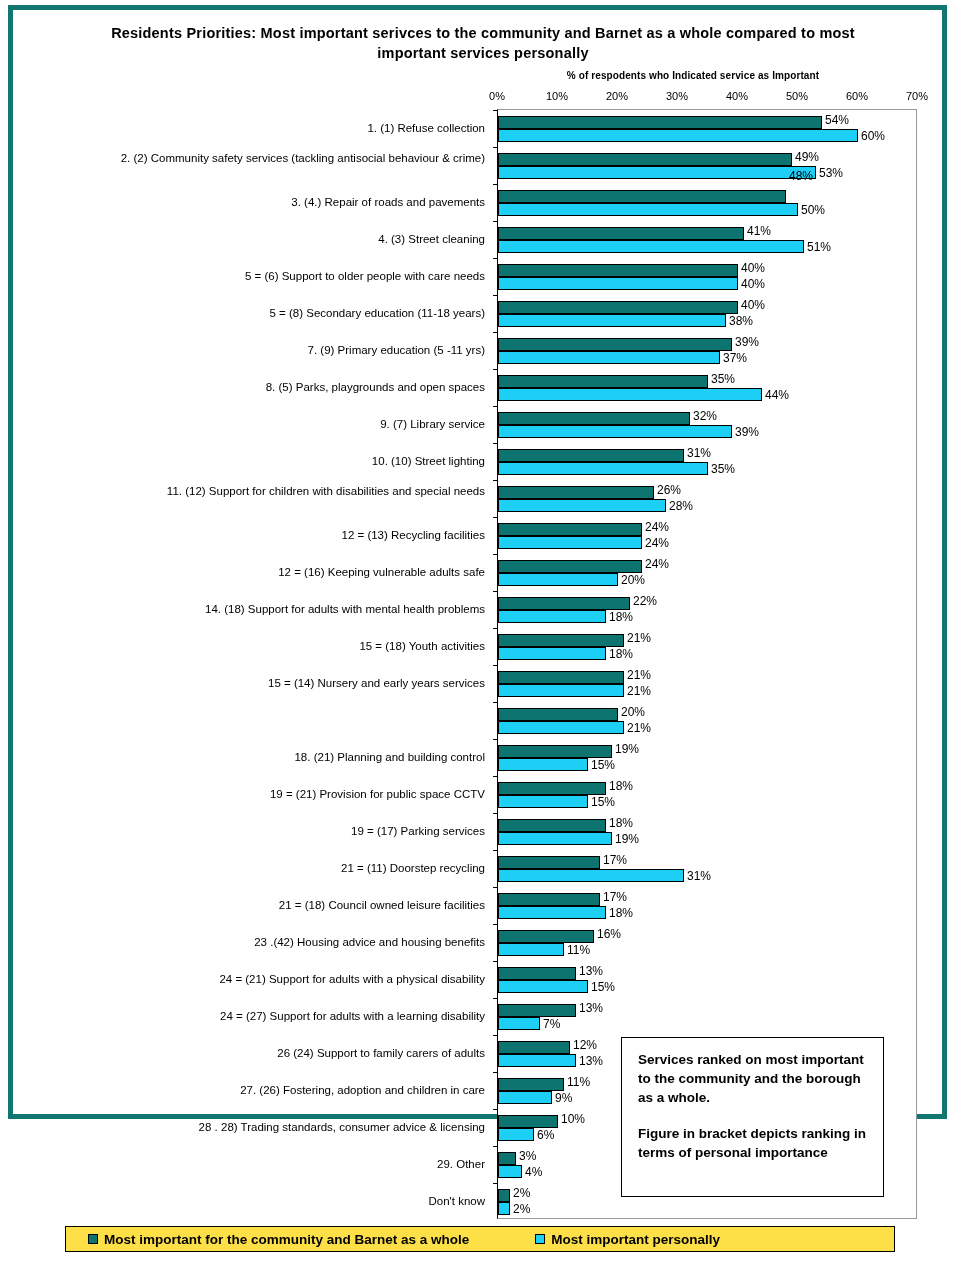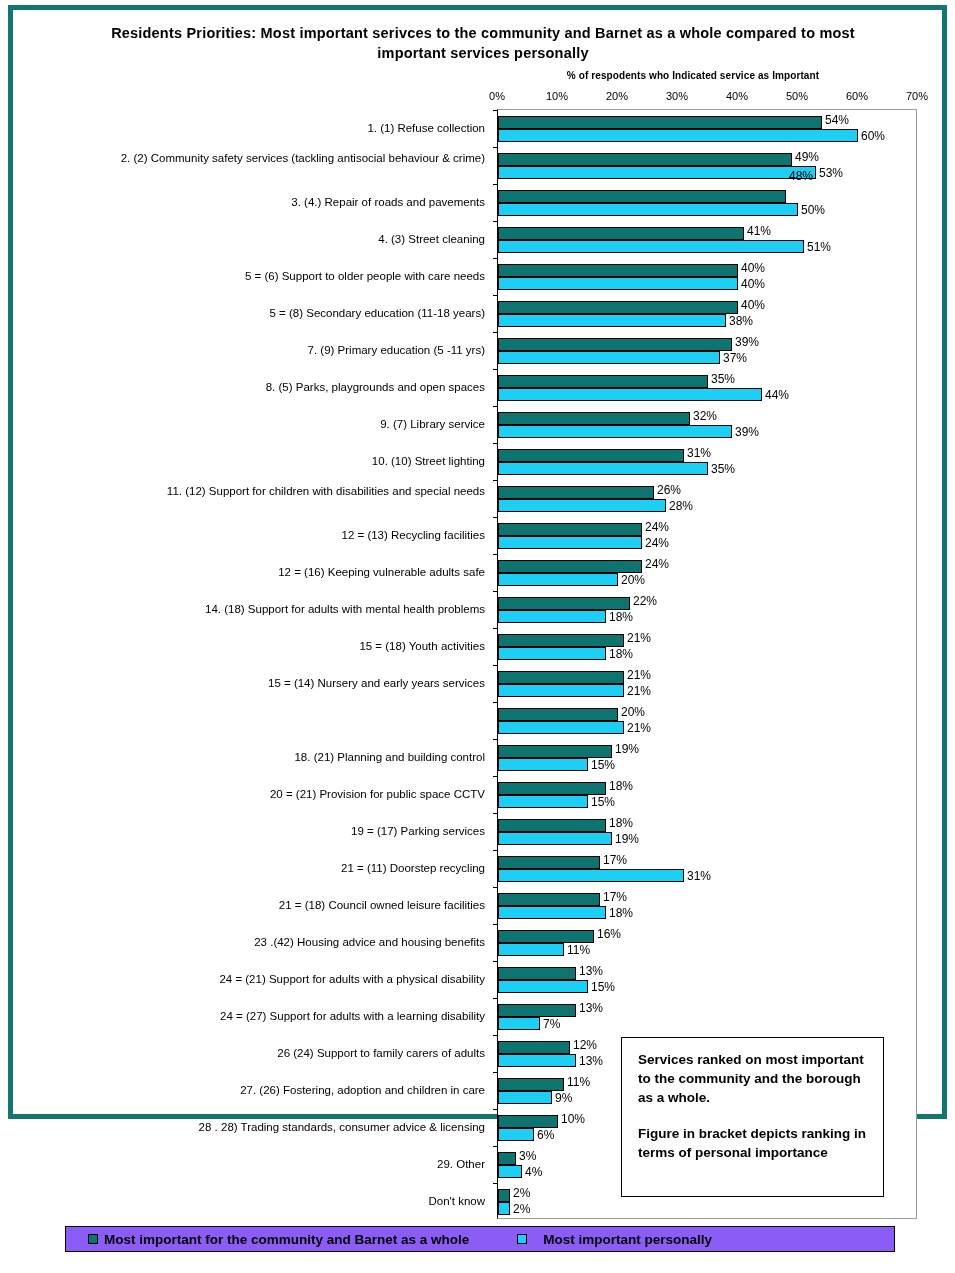--- a/index.html
+++ b/index.html
@@ -135,34 +135,34 @@
   }
   #note p { margin:0; }
   #note p.gap { margin-top:17px; }
 
   
   #legend {
     position:absolute;
     left:52px; top:1216px;
     width:830px; height:26px;
     border:1.5px solid #000;
-    background:#8b5cf6;
+    background:#fde047;
     display:flex;
     align-items:center;
   }
   .legend-item {
     display:flex;
     align-items:center;
     font-size:13.5px;
     font-weight:bold;
     color:#000;
     white-space:nowrap;
   }
   .legend-item:first-child { margin-left:22px; }
-  .legend-item:last-child  { margin-left:48px;gap:10px; }
+  .legend-item:last-child  { margin-left:66px; }
   .swatch {
     width:10px; height:10px;
     border:1px solid #000;
     margin-right:6px;
   }
   .swatch.community { background:#0e7470; }
   .swatch.personal  { background:#1ecff5; }
 </style>
 </head>
 <body>
@@ -198,21 +198,21 @@
         <div class="cat" style="top: 270.5px;">8. (5) Parks, playgrounds and open spaces</div>
         <div class="cat" style="top: 307.5px;">9. (7) Library service</div>
         <div class="cat" style="top: 344.5px;">10. (10) Street lighting</div>
         <div class="cat" style="top: 374.5px;">11. (12) Support for children with disabilities and special needs</div>
         <div class="cat" style="top: 418.5px;">12 = (13) Recycling facilities</div>
         <div class="cat" style="top: 455.5px;">12 = (16) Keeping vulnerable adults safe</div>
         <div class="cat" style="top: 492.5px;">14. (18) Support for adults with mental health problems</div>
         <div class="cat" style="top: 529.5px;">15 =  (18) Youth activities</div>
         <div class="cat" style="top: 566.5px;">15 = (14) Nursery and early years services</div>
         <div class="cat" style="top: 640.5px;">18. (21) Planning and building control</div>
-        <div class="cat" style="top: 677.5px;">20 = (21) Provision for public space CCTV</div>
+        <div class="cat" style="top: 677.5px;">19 = (21) Provision for public space CCTV</div>
         <div class="cat" style="top: 714.5px;">19 = (17) Parking services</div>
         <div class="cat" style="top: 751.5px;">21 = (11) Doorstep recycling</div>
         <div class="cat" style="top: 788.5px;">21 = (18) Council owned leisure facilities</div>
         <div class="cat" style="top: 825.5px;">23 .(42) Housing advice and housing benefits</div>
         <div class="cat" style="top: 862.5px;">24 =  (21) Support for adults with a physical disability</div>
         <div class="cat" style="top: 899.5px;">24 = (27) Support for adults with a learning disability</div>
         <div class="cat" style="top: 936.5px;">26 (24) Support to family carers of adults</div>
         <div class="cat" style="top: 973.5px;">27. (26) Fostering, adoption and children in care</div>
         <div class="cat" style="top: 1010.5px;">28 . 28) Trading standards, consumer advice &amp; licensing</div>
         <div class="cat" style="top: 1047.5px;">29. Other</div>

